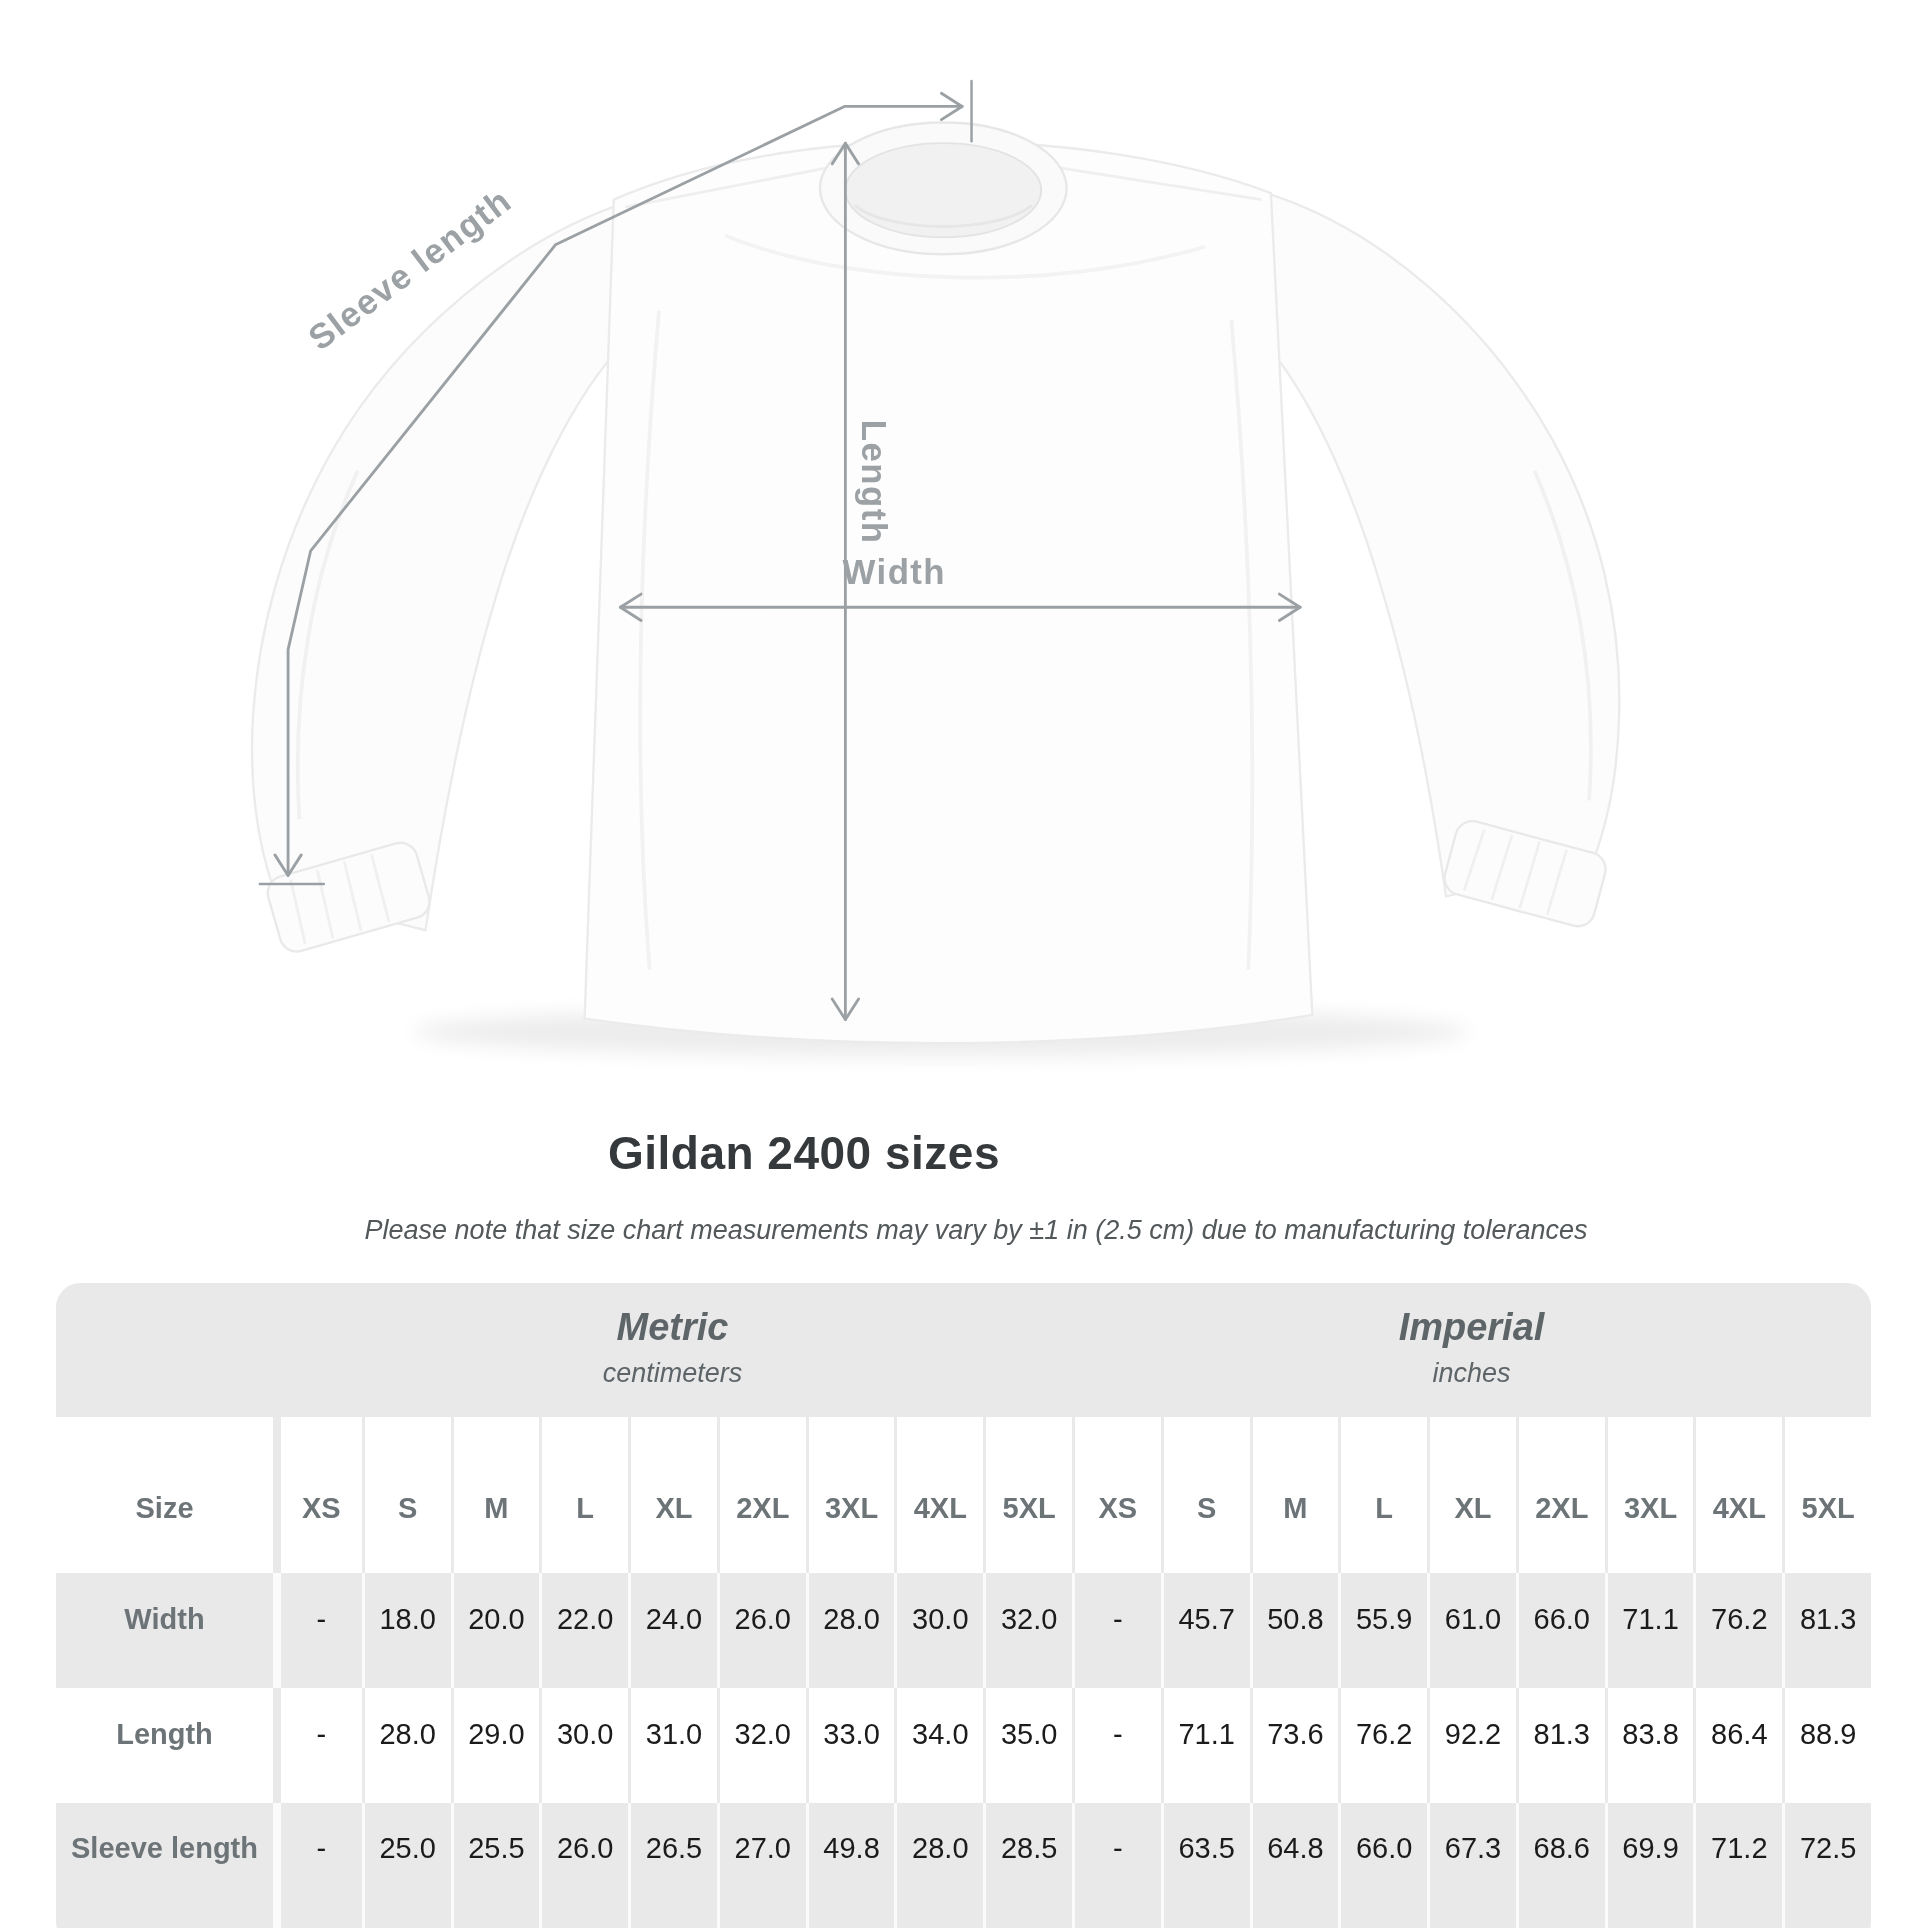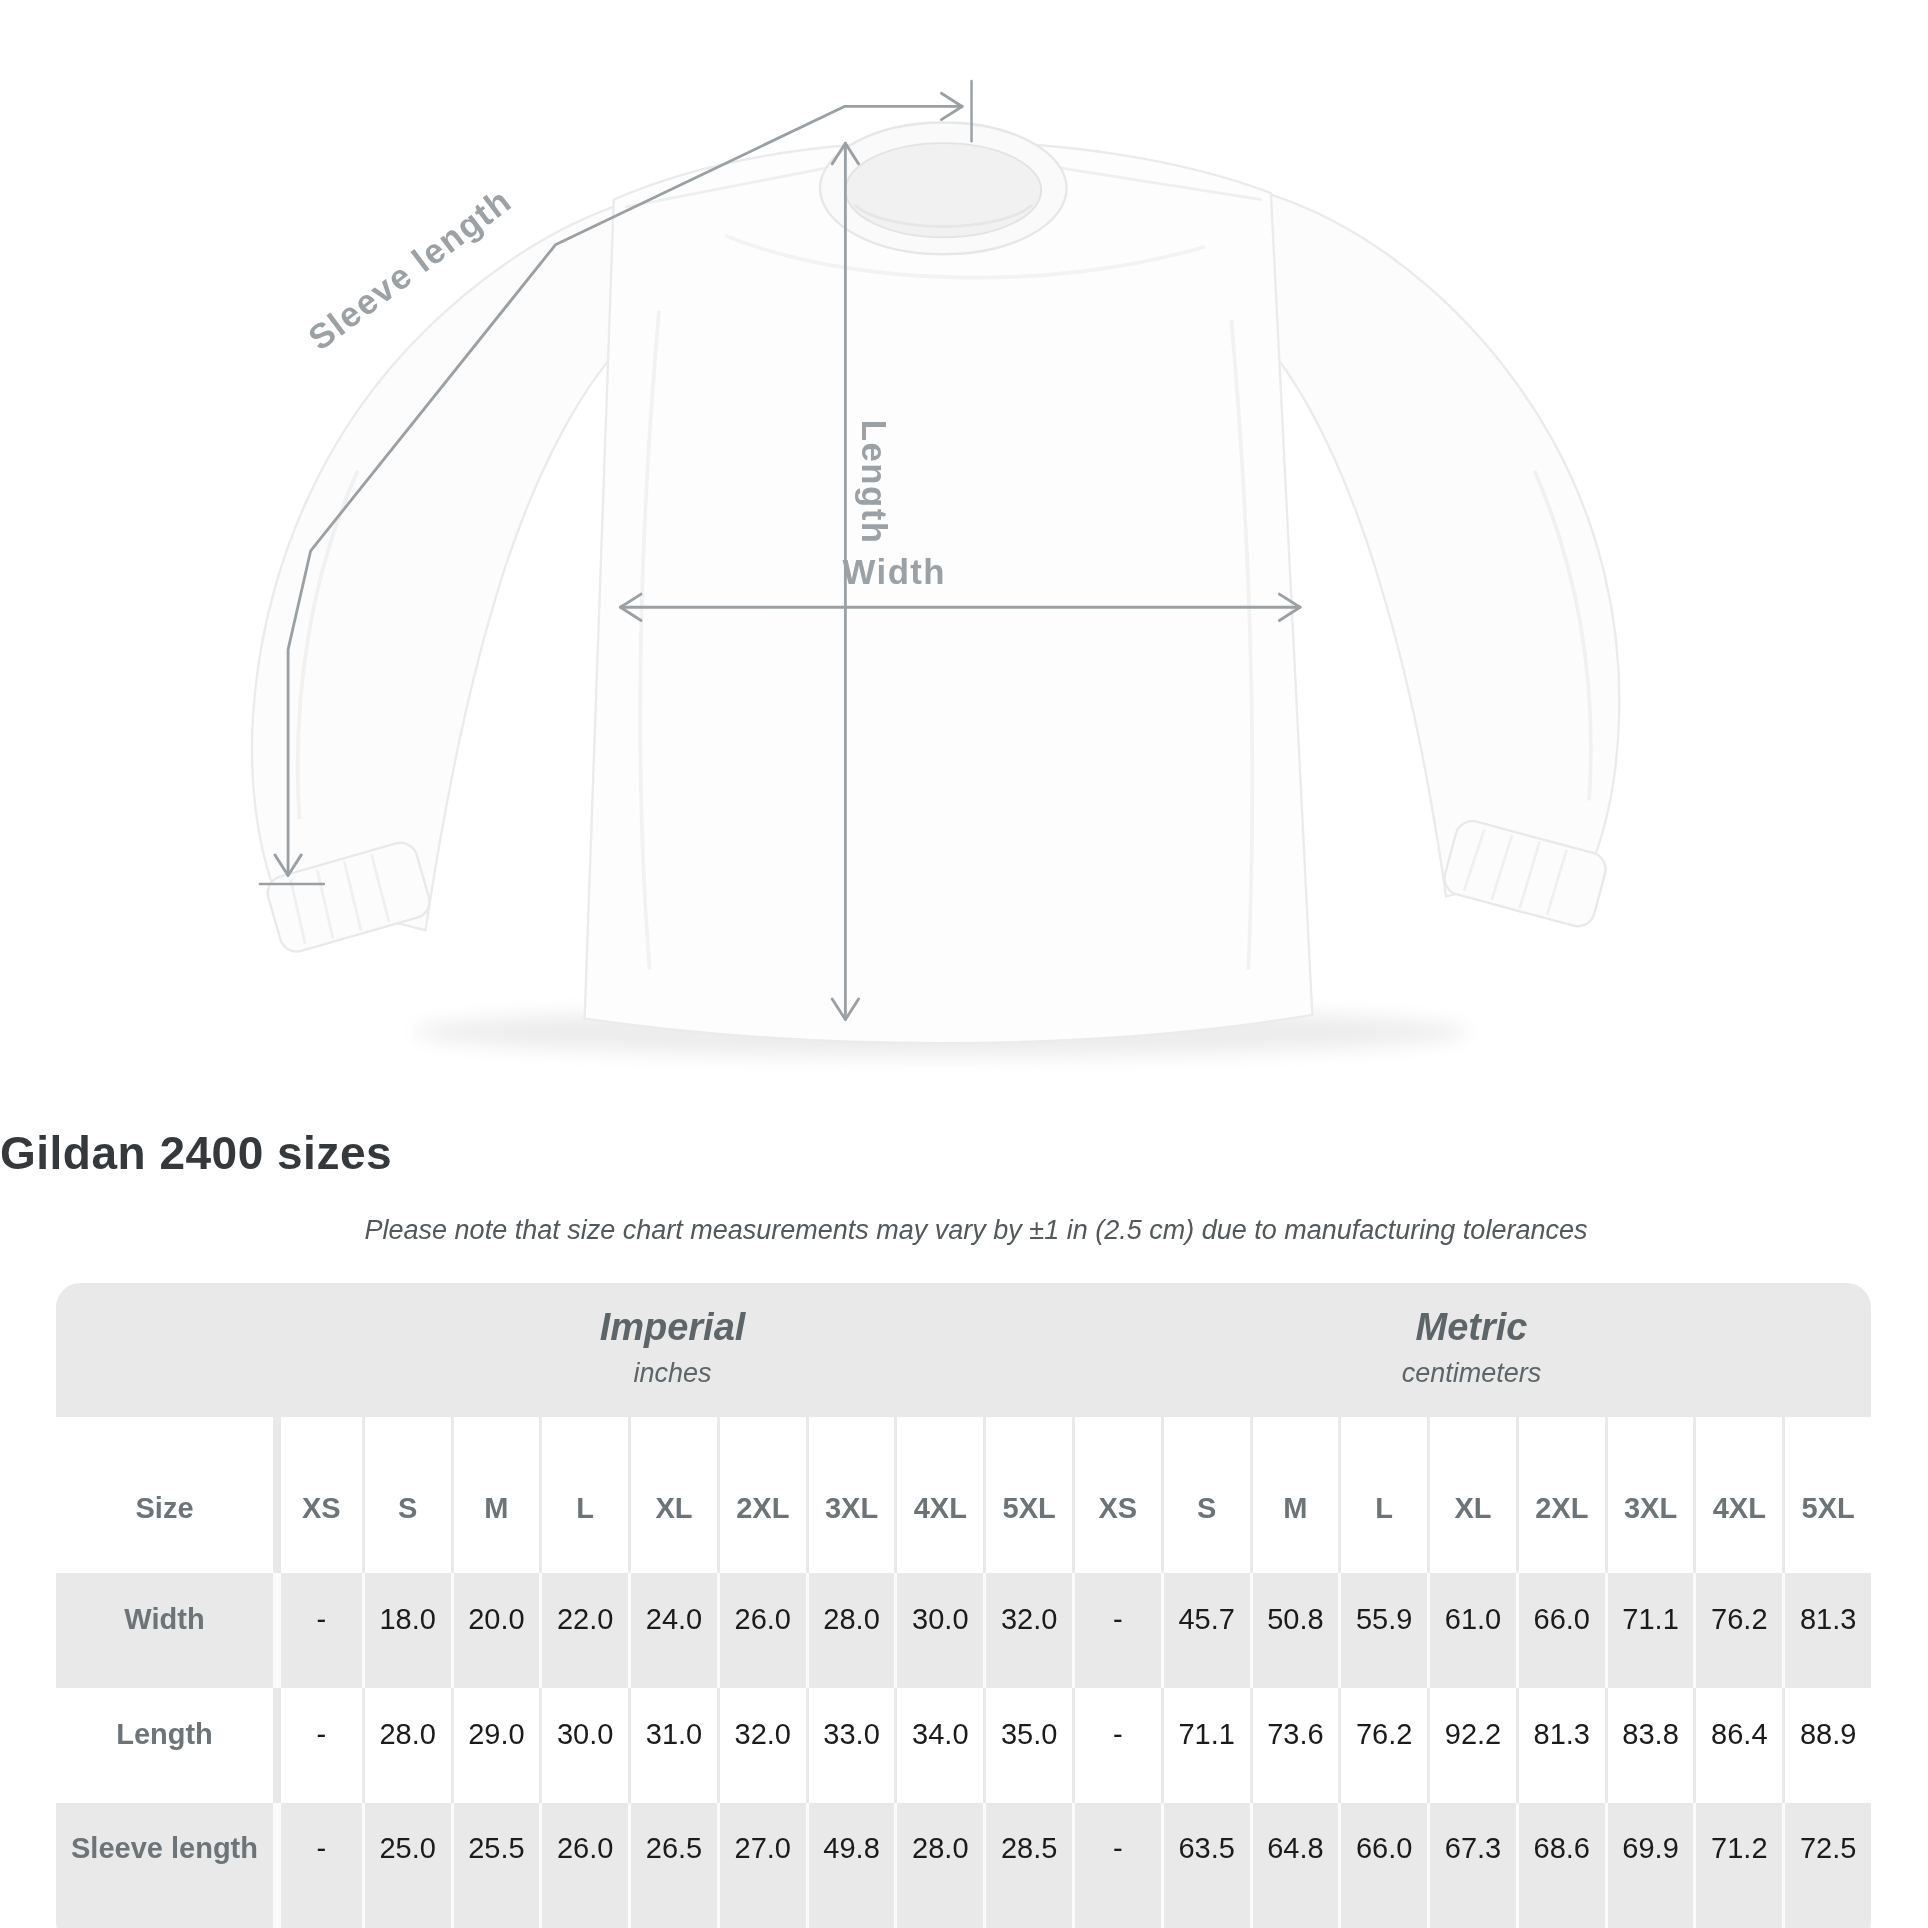--- a/index.html
+++ b/index.html
@@ -7,21 +7,21 @@
     width:1928px;height:1928px;background:#ffffff;position:relative;overflow:hidden;
     font-family:"Liberation Sans","DejaVu Sans",sans-serif;
   }
   
   .shirt-svg{position:absolute;top:0;left:0;display:block}
   .measure-stroke{stroke:#9aa0a3;stroke-width:3;fill:none;stroke-linecap:round;stroke-linejoin:round}
   .tick-stroke{stroke:#9aa0a3;stroke-width:2.6;fill:none;stroke-linecap:round}
   .measure-label{font-family:"Liberation Sans","DejaVu Sans",sans-serif;font-weight:bold;
                  font-size:37px;fill:#9ba1a4;letter-spacing:1.5px}
   
-  .title{position:absolute;top:1126px;left:0;width:1608px;margin:0;text-align:left;
+  .title{position:absolute;top:1126px;left:0;width:1608px;margin:0;text-align:center;
          font-size:46px;font-weight:bold;color:#36393b;letter-spacing:0.5px}
   .subtitle{position:absolute;top:1203px;left:0;width:1928px;margin:12px;text-align:center;
             font-size:27px;font-style:italic;color:#53585b}
   
   .size-table{position:absolute;left:56px;top:1283px;width:1815px;border-radius:24.5px;overflow:hidden}
   .row{display:grid;grid-template-columns:217px repeat(18,1fr)}
   .row-groups{height:134px}
   .row-sizes{height:156px}
   .row-data{height:115px}
   .row-data.row-last{height:143px}
@@ -122,26 +122,26 @@
   </g>
 </svg>
 
 <h1 class="title">Gildan 2400 sizes</h1>
 <p class="subtitle">Please note that size chart measurements may vary by ±1 in (2.5 cm) due to manufacturing tolerances</p>
 
 <div class="size-table">
   <div class="row row-groups">
     <div class="cell corner-cell"></div>
     <div class="cell group-cell">
+      <div class="g-label">Metric</div>
+      <div class="g-sub">centimeters</div>
+    </div>
+    <div class="cell group-cell">
       <div class="g-label">Imperial</div>
       <div class="g-sub">inches</div>
-    </div>
-    <div class="cell group-cell">
-      <div class="g-label">Metric</div>
-      <div class="g-sub">centimeters</div>
     </div>
   </div>
 
   <div class="row row-sizes">
     <div class="cell label-cell">Size</div>
 
   <div class="cell sep sep-wide">XS</div>
       <div class="cell sep">S</div>
       <div class="cell sep">M</div>
       <div class="cell sep">L</div>

